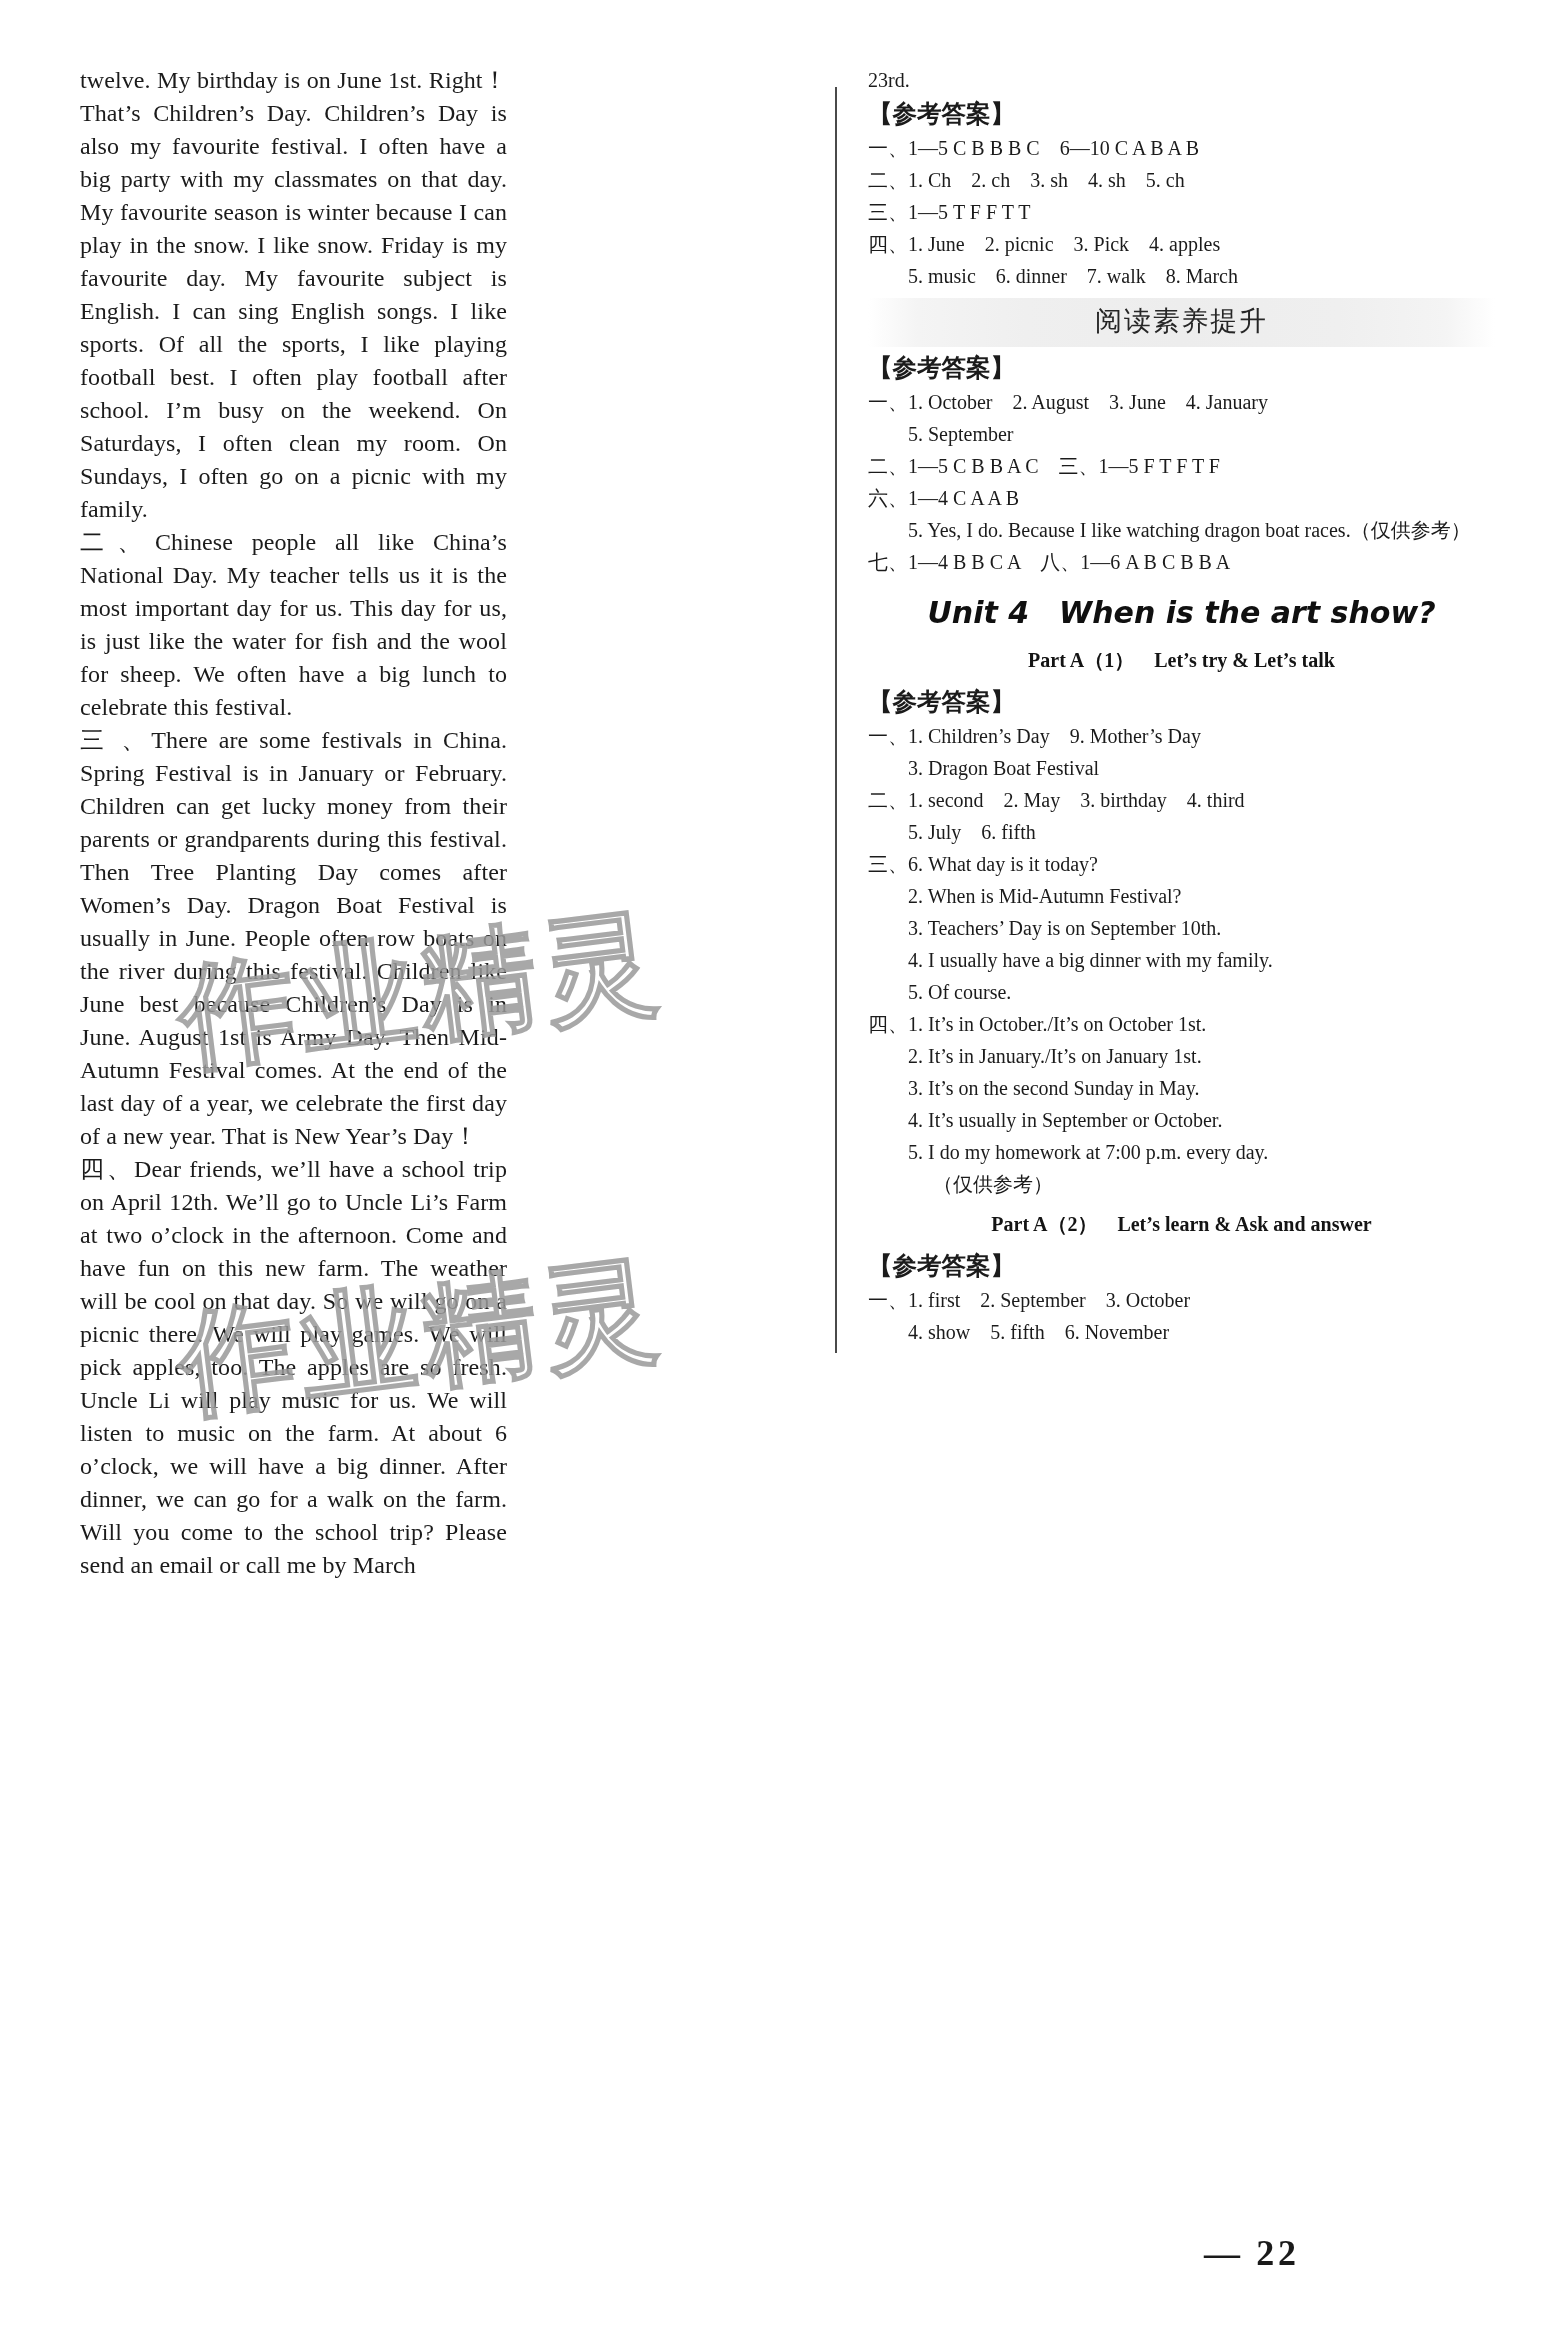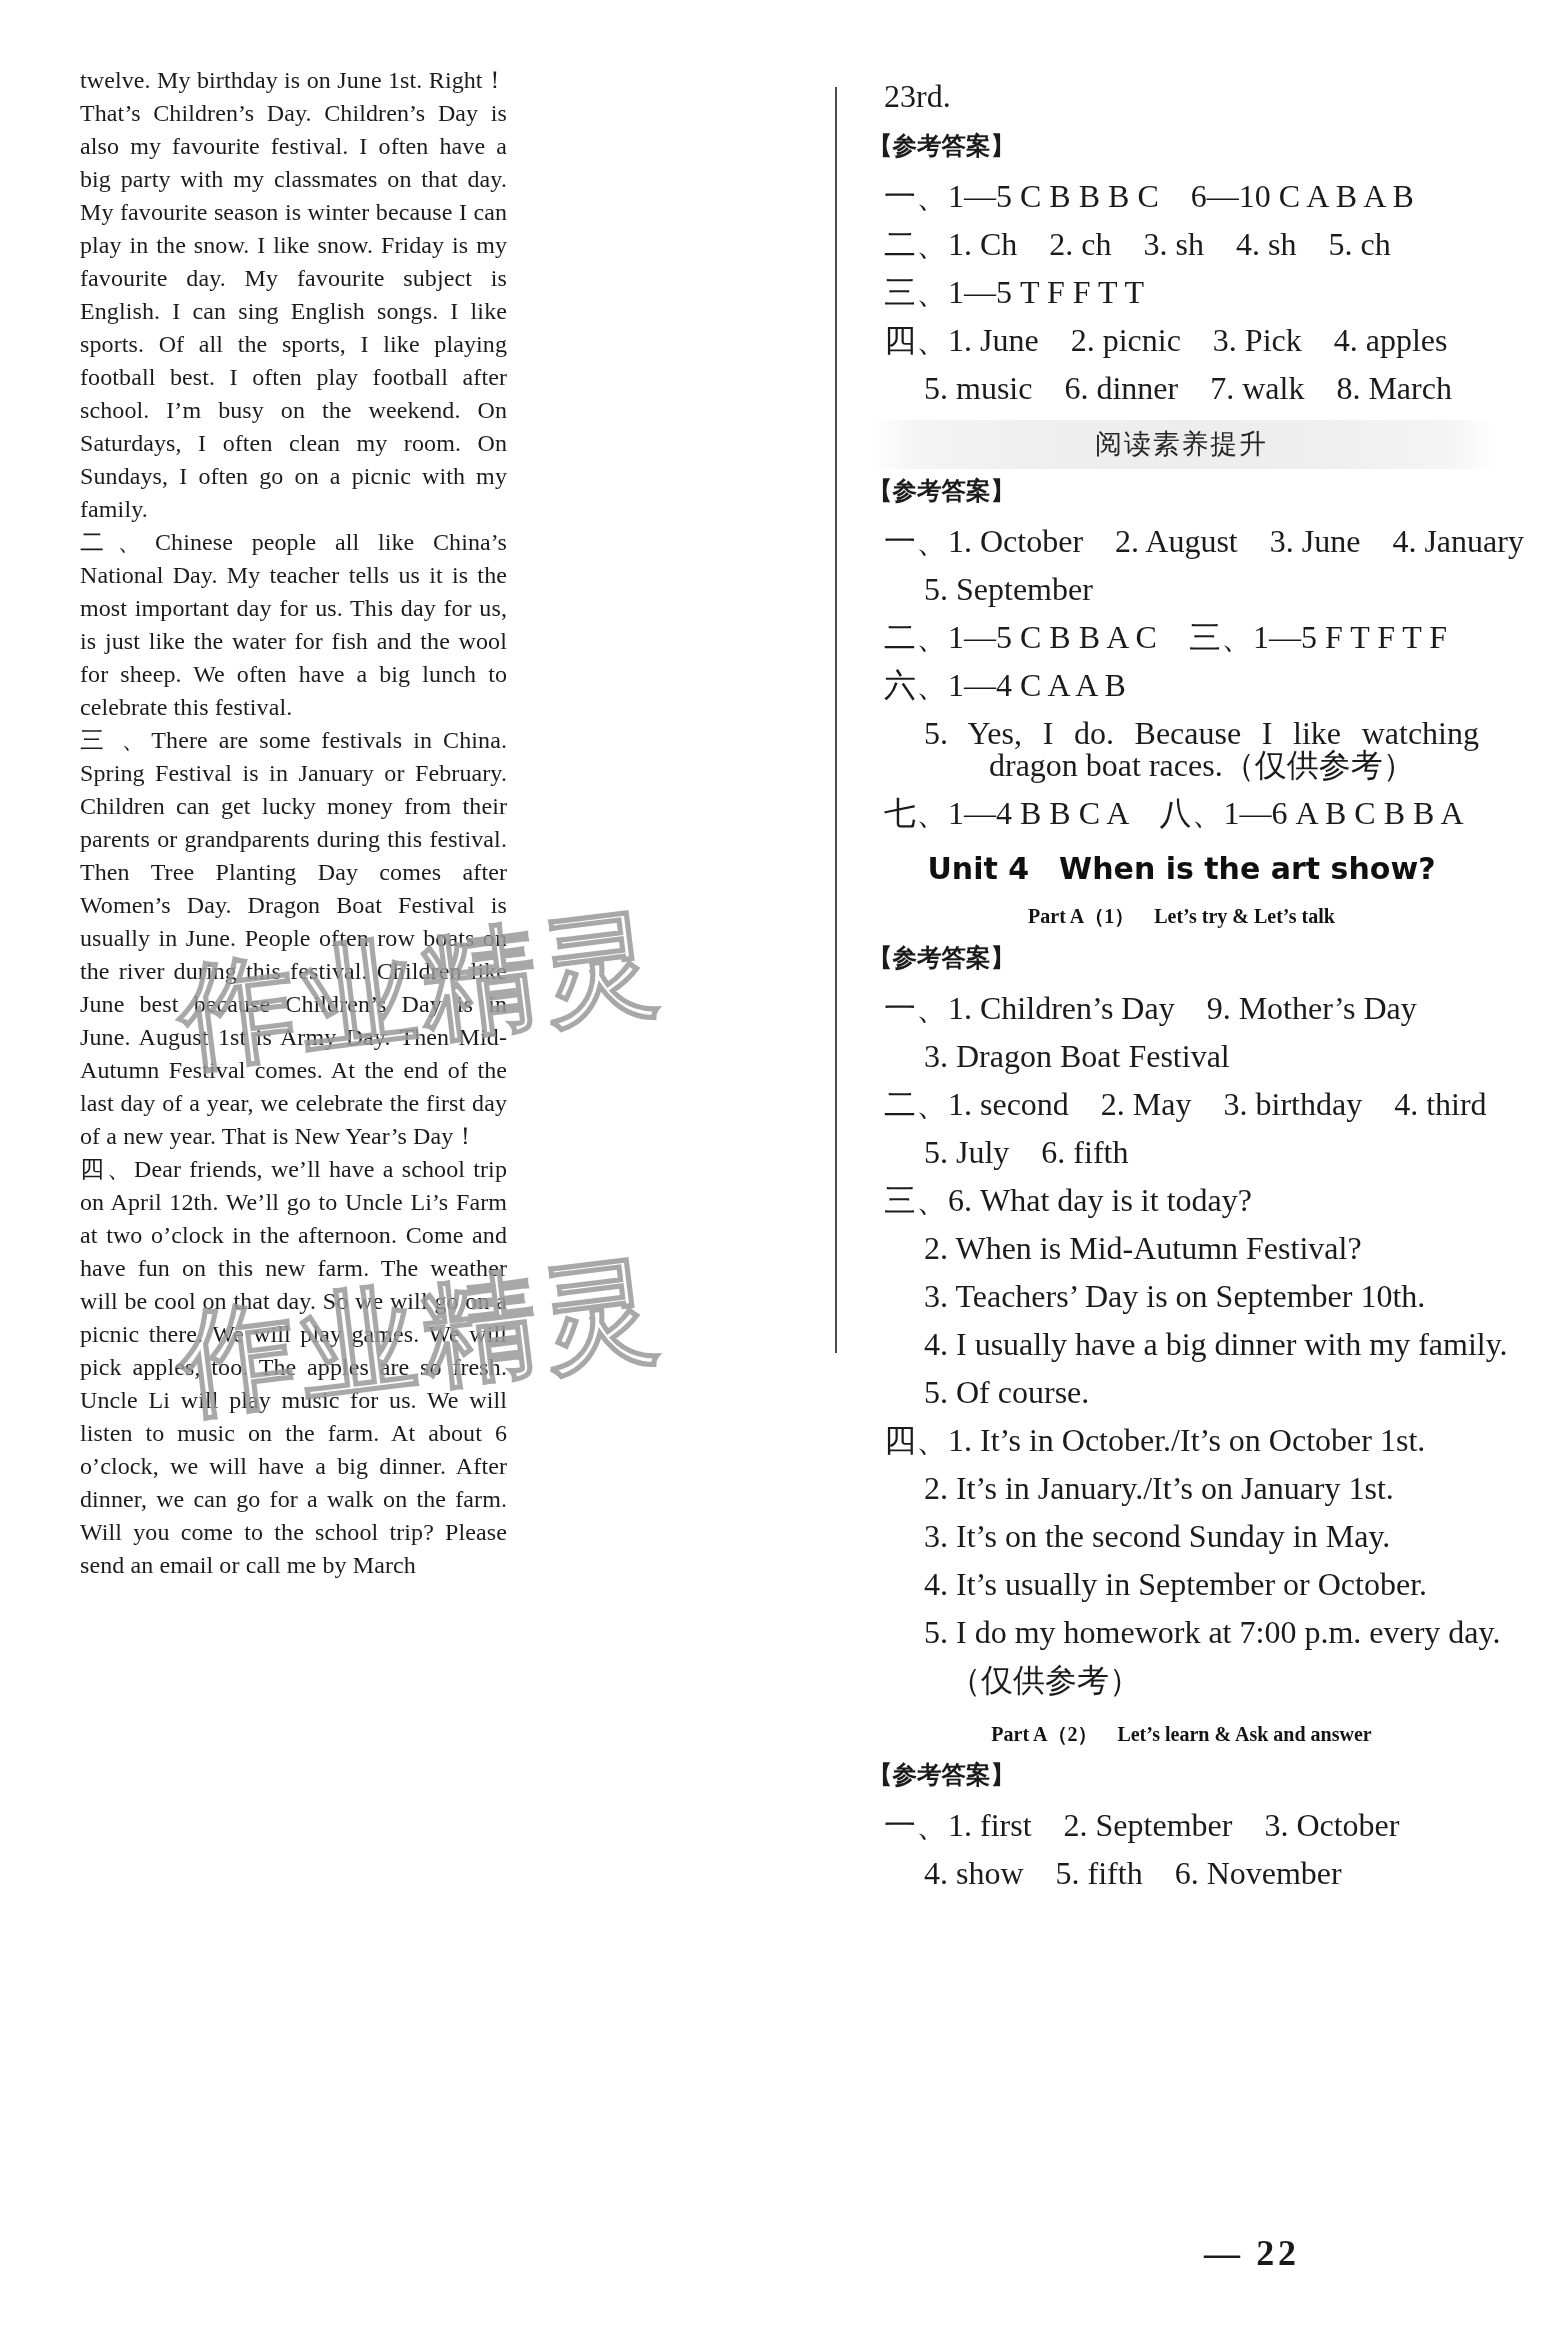--- a/index.html
+++ b/index.html
@@ -58,23 +58,23 @@
   }
   .para.first {
     text-indent: 0;
   }
   .cn-num {
     letter-spacing: 0.9px;
   }
 
   
   .ans {
-    font-size: 32px;
+    font-size: 20px;
     line-height: 32px;
-    margin: 16px;
+    margin: 0;
     white-space: nowrap;
   }
   .ans.wrapline {
     white-space: normal;
     text-align: justify;
     text-align-last: left;
   }
   .ans.indent {
     padding-left: 40px;
   }
@@ -116,20 +116,21 @@
   
   .unit-title {
     font-family: "DejaVu Sans", "Liberation Sans", sans-serif;
     font-size: 30px;
     font-weight: bold;
     text-align: center;
     line-height: 47px;
     margin: 11px 0 1.8px 0;
     color: #101010;
     letter-spacing: 0px;
+    font-style: italic;
   }
 
   
   .part-title {
     font-family: "Liberation Serif", "DejaVu Serif", serif;
     font-size: 20px;
     font-weight: bold;
     text-align: center;
     line-height: 44px;
     margin: 1.8px 0 1.8px 0;

